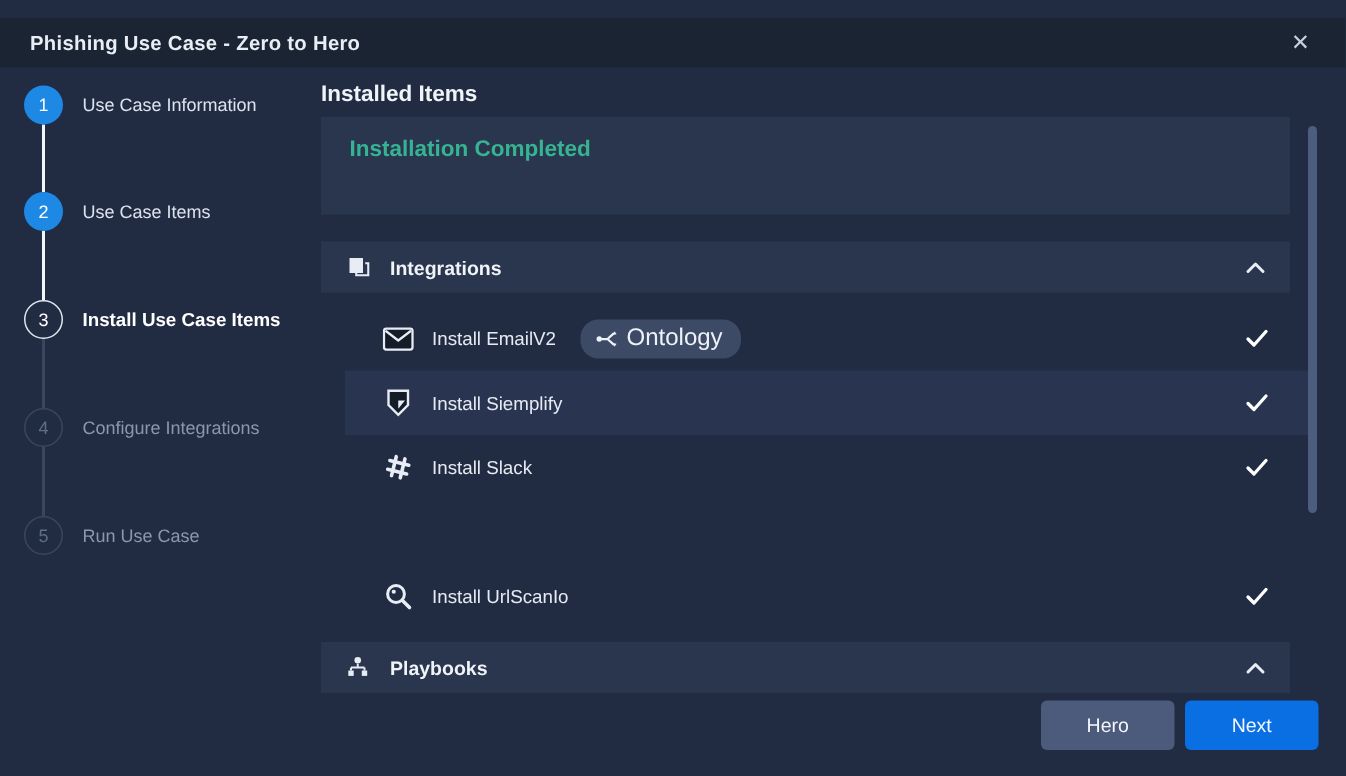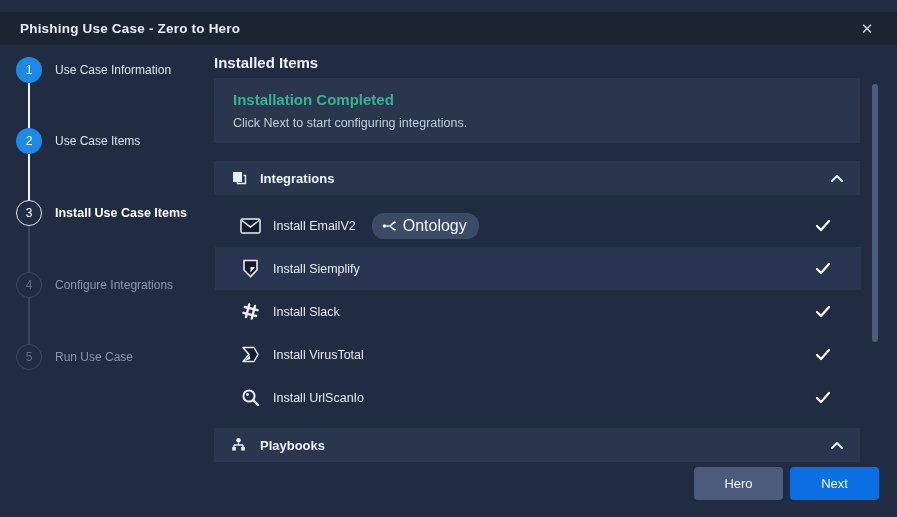--- a/index.html
+++ b/index.html
@@ -49,21 +49,21 @@
   .banner-sub { margin-top:8px; font-size:12.5px; color:#C3CDDC; }
   .sec-header {
     position:absolute; left:0; width:646px; height:34px;
     background:#2A364E; display:flex; align-items:center; padding:0 16px;
     cursor:pointer;
   }
   .sec-header .sec-icon { width:20px; height:18px; display:flex; align-items:center; }
   .sec-header .sec-label { margin-left:10px; font-size:13px; font-weight:700; color:#F0F3F8; }
   .sec-header .chevron { margin-left:auto; display:flex; align-items:center; }
   .row {
-    position:absolute; left:1px; width:646px; height:43px;
+    position:absolute; left:16px; width:646px; height:43px;
     display:flex; align-items:center; padding:0 30px 0 24px;
   }
   .row.highlight { background:#293450; }
   .row .item-icon { width:22px; height:20px; display:flex; align-items:center; justify-content:center; }
   .row .item-label { margin-left:12px; font-size:12.5px; color:#E6EBF3; }
   .badge {
     margin-left:16px; background:#3D4A66; border-radius:12px;
     padding:4px 12px 4px 10px; display:flex; align-items:center; gap:6px;
     font-size:16px; color:#EEF2F8;
   }
@@ -117,21 +117,20 @@
     <div class="circle">5</div>
     <div class="label">Run Use Case</div>
   </div>
 </div>
 
 <div class="main">
   <div class="main-title">Installed Items</div>
 
   <div class="banner">
     <div class="banner-title">Installation Completed</div>
-    <div class="banner-sub">Click Next to start configuring integrations.</div>
   </div>
 
   <div class="sec-header" style="top:128px;">
     <span class="sec-icon">
       <svg width="18" height="18" viewBox="0 0 18 18">
         <rect x="3" y="3" width="9" height="10" fill="#E8EDF5"></rect>
         <path d="M13.5 6.5 h2 v8 h-8 v-1.5" fill="none" stroke="#E8EDF5" stroke-width="1.4"></path>
       </svg>
     </span>
     <span class="sec-label">Integrations</span>
@@ -193,34 +192,20 @@
       </svg>
     </span>
     <span class="item-label">Install Slack</span>
     <span class="check">
       <svg width="16" height="13" viewBox="0 0 16 13">
           <polyline points="2,7 6,11 14,2" fill="none" stroke="#FFFFFF" stroke-width="2.2" stroke-linecap="round" stroke-linejoin="round"></polyline>
         </svg>
     </span>
   </div>
 
-  <div class="row" style="top:300px;">
-    <span class="item-icon">
-      <svg width="18" height="17" viewBox="0 0 18 17">
-        <path d="M2 1.5 H13 L17 8.5 L13 15.5 H2 L8 8.5 Z" fill="#141B29" stroke="#E8EDF5" stroke-width="1.5" stroke-linejoin="round"></path>
-        <path d="M3.5 15 L8.5 9.5 L9.5 13 Z" fill="#E8EDF5"></path>
-      </svg>
-    </span>
-    <span class="item-label">Install VirusTotal</span>
-    <span class="check">
-      <svg width="16" height="13" viewBox="0 0 16 13">
-          <polyline points="2,7 6,11 14,2" fill="none" stroke="#FFFFFF" stroke-width="2.2" stroke-linecap="round" stroke-linejoin="round"></polyline>
-        </svg>
-    </span>
-  </div>
 
   <div class="row" style="top:343px;">
     <span class="item-icon">
       <svg width="19" height="19" viewBox="0 0 19 19">
         <circle cx="8" cy="8" r="5.6" fill="none" stroke="#E8EDF5" stroke-width="2"></circle>
         <circle cx="6.5" cy="6.5" r="1.4" fill="#E8EDF5"></circle>
         <line x1="12.3" y1="12.3" x2="17" y2="17" stroke="#E8EDF5" stroke-width="2.4" stroke-linecap="round"></line>
       </svg>
     </span>
     <span class="item-label">Install UrlScanIo</span>

